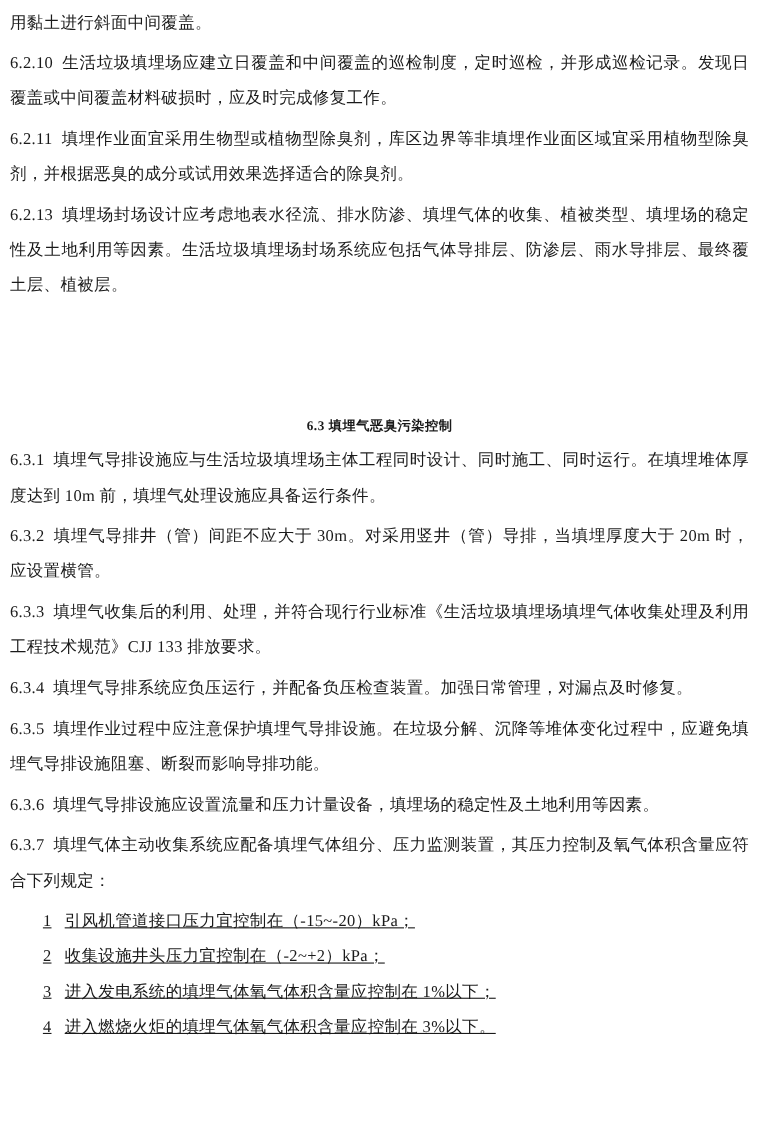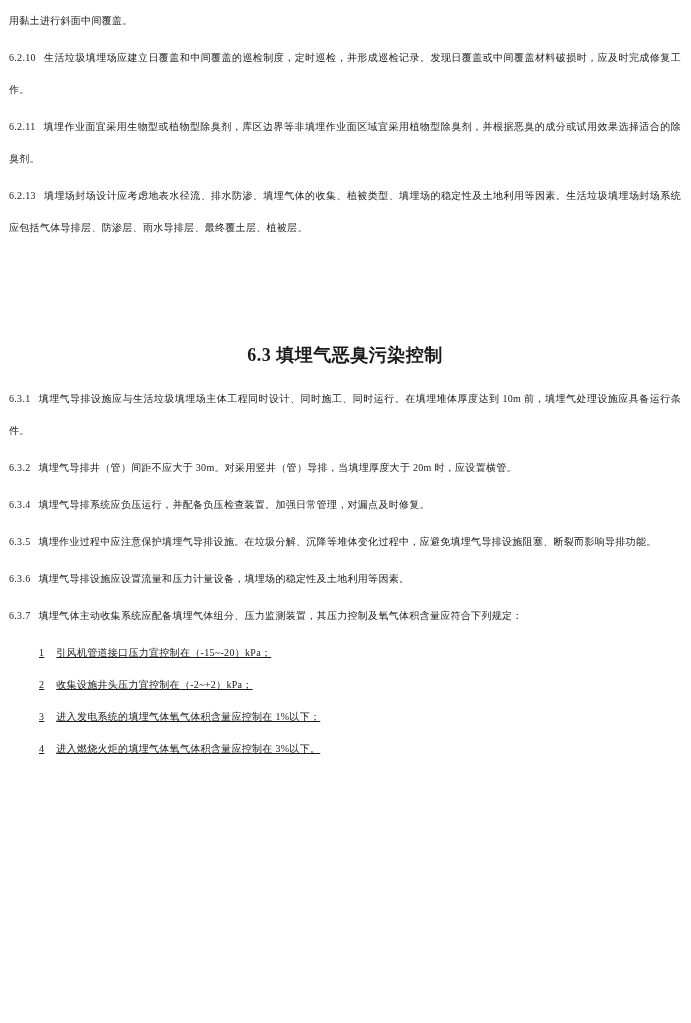--- a/index.html
+++ b/index.html
@@ -15,34 +15,34 @@
     color: #1a1a1a;
   }
   .page {
     box-sizing: border-box;
     width: 691px;
     height: 1023px;
     padding: 5px 10px 0 9px;
   }
   p.clause, p.intro, p.list-item {
     margin: 0 0 5px 0;
-    font-size: 10px;
+    font-size: 15px;
     line-height: 32px;
     text-align: justify;
     text-justify: inter-character;
     letter-spacing: 0.3px;
   }
   p.clause .num {
     font-weight: 400;
     margin-right: 8px;
     white-space: nowrap;
   }
   h2.section-heading {
-    margin: 95px 0 12px 0;
-    font-size: 18px;
+    margin: 95px 0 0 0;
+    font-size: 12px;
     line-height: 32px;
     font-weight: 700;
     text-align: center;
     letter-spacing: 0.5px;
   }
   p.list-item {
     padding-left: 30px;
     margin-bottom: 0;
     text-decoration: underline;
   }
@@ -64,20 +64,21 @@
 
 
   <p class="clause"><span class="num">6.2.13</span><span>填埋场封场设计应考虑地表水径流、排水防渗、填埋气体的收集、植被类型、填埋场的稳定性及土地利用等因素。生活垃圾填埋场封场系统应包括气体导排层、防渗层、雨水导排层、最终覆土层、植被层。</span></p>
 
   <h2 class="section-heading">6.3  填埋气恶臭污染控制</h2>
 
   <p class="clause"><span class="num">6.3.1</span><span>填埋气导排设施应与生活垃圾填埋场主体工程同时设计、同时施工、同时运行。在填埋堆体厚度达到 10m 前，填埋气处理设施应具备运行条件。</span></p>
 
   <p class="clause"><span class="num">6.3.2</span><span>填埋气导排井（管）间距不应大于 30m。对采用竖井（管）导排，当填埋厚度大于 20m 时，应设置横管。</span></p>
 
+  <p class="clause"><span class="num">6.3.3</span><span>填埋气收集后的利用、处理，并符合现行行业标准《生活垃圾填埋场填埋气体收集处理及利用工程技术规范》CJJ 133 排放要求。</span></p>
 
   <p class="clause"><span class="num">6.3.4</span><span>填埋气导排系统应负压运行，并配备负压检查装置。加强日常管理，对漏点及时修复。</span></p>
 
   <p class="clause"><span class="num">6.3.5</span><span>填埋作业过程中应注意保护填埋气导排设施。在垃圾分解、沉降等堆体变化过程中，应避免填埋气导排设施阻塞、断裂而影响导排功能。</span></p>
 
   <p class="clause"><span class="num">6.3.6</span><span>填埋气导排设施应设置流量和压力计量设备，填埋场的稳定性及土地利用等因素。</span></p>
 
   <p class="clause"><span class="num">6.3.7</span><span>填埋气体主动收集系统应配备填埋气体组分、压力监测装置，其压力控制及氧气体积含量应符合下列规定：</span></p>
 
   <p class="list-item"><span class="li-num">1</span><span>引风机管道接口压力宜控制在（-15~-20）kPa；</span></p>

